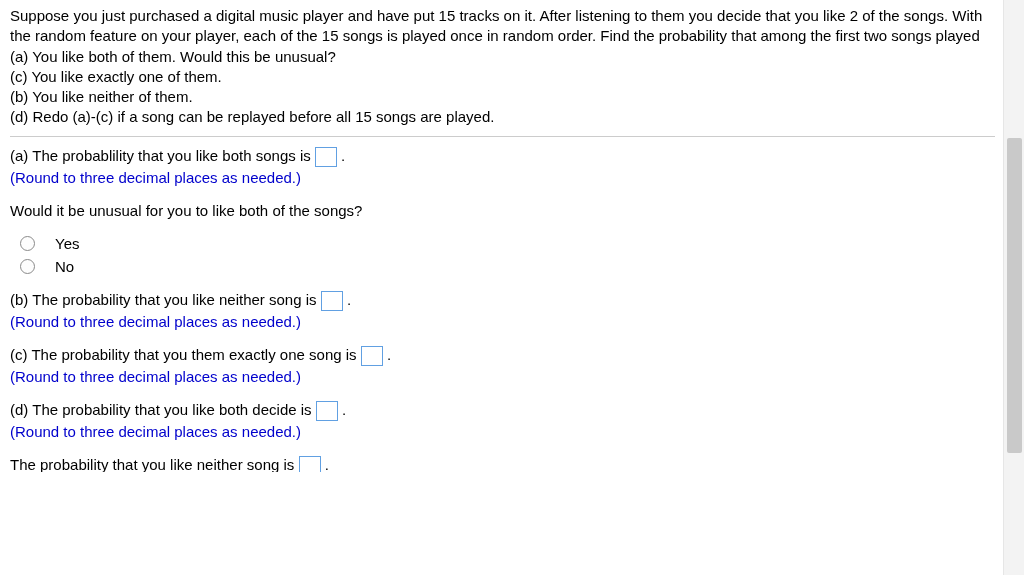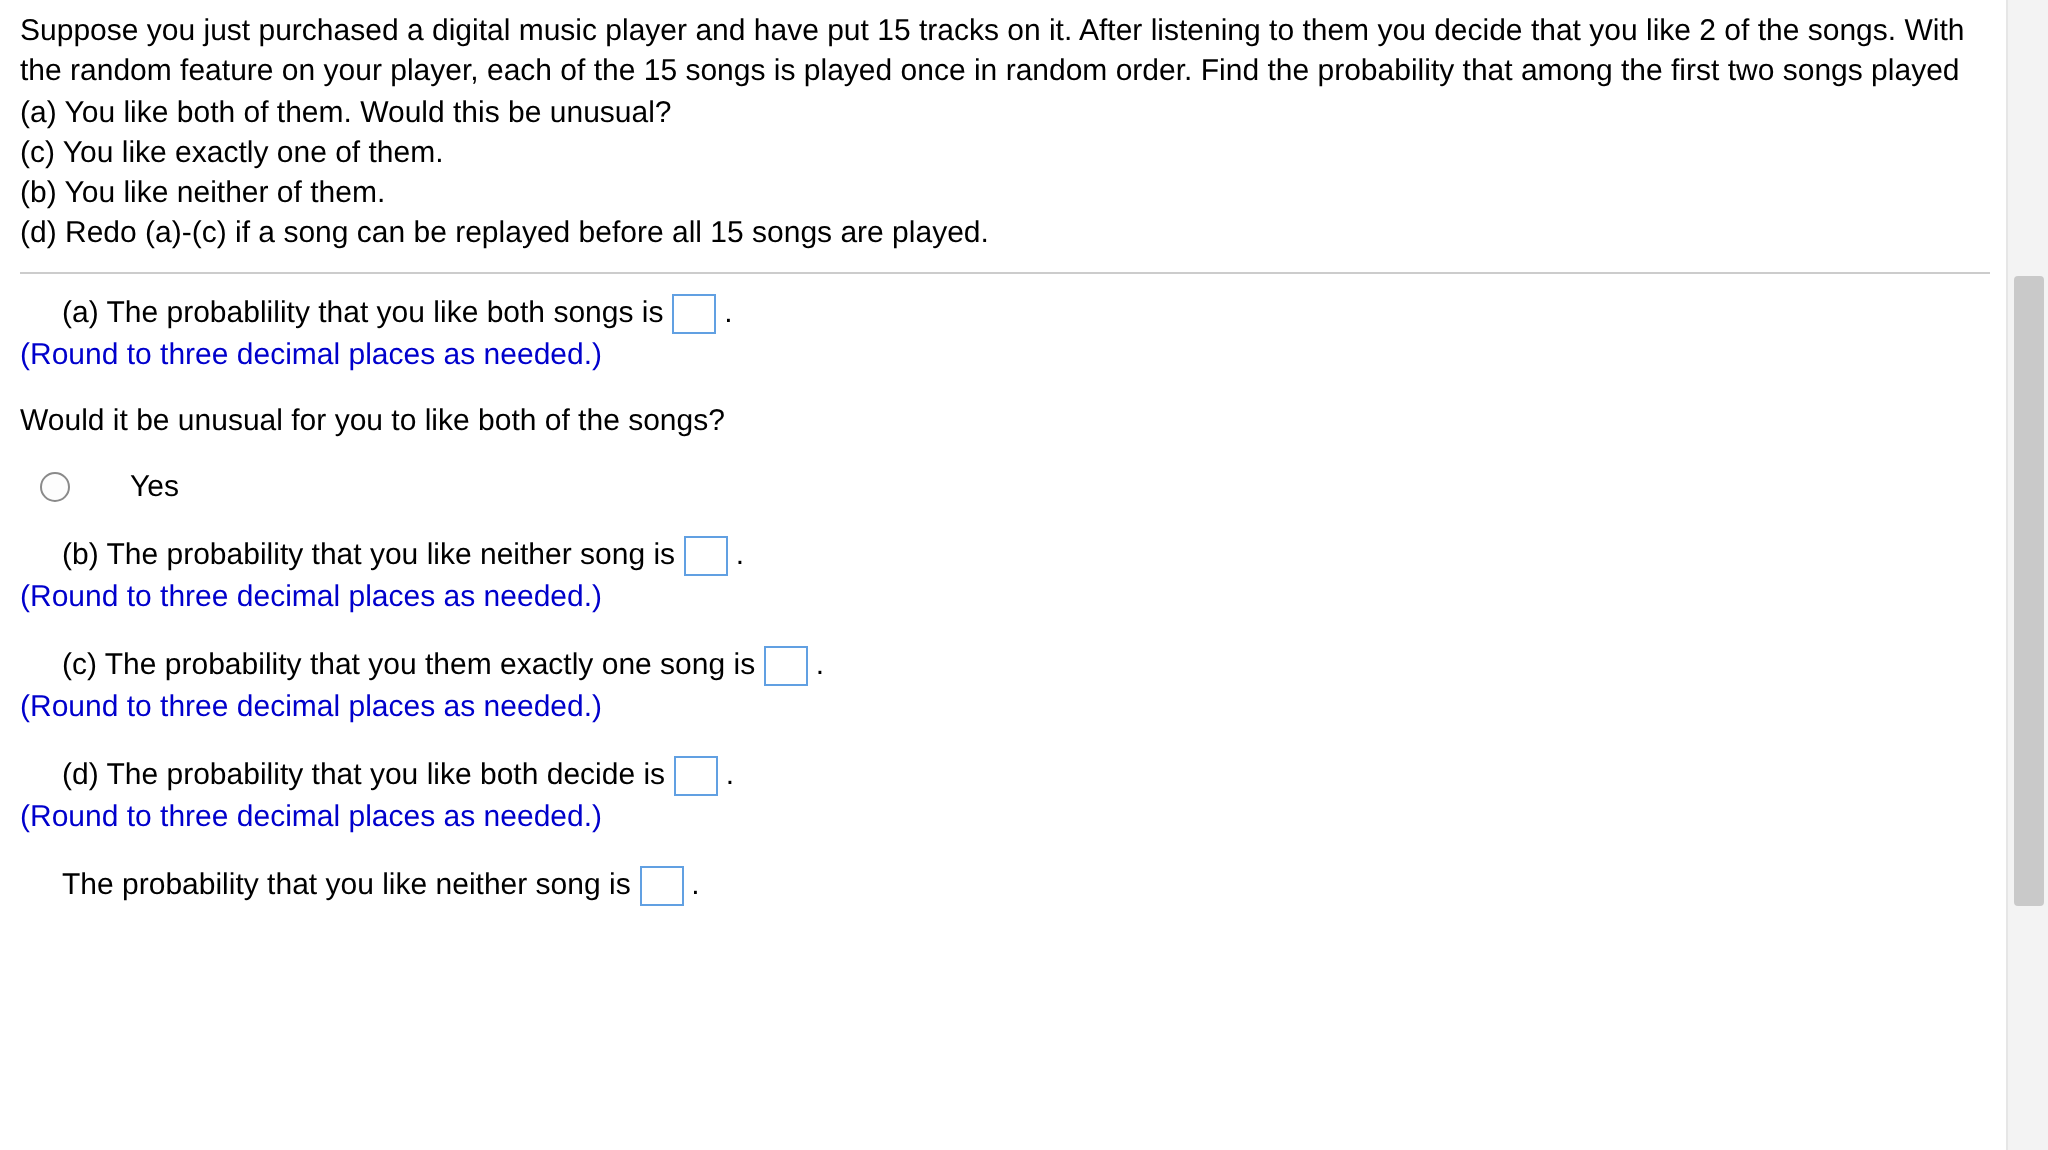--- a/index.html
+++ b/index.html
@@ -37,32 +37,32 @@
     display: inline-block;
     width: 22px;
     height: 20px;
     border: 1px solid #61a0e2;
     vertical-align: middle;
     background: #fff;
   }
   .radio-row {
     display: flex;
     align-items: center;
-    gap: 30px;
+    gap: 20px;
     margin: 6px 0 6px 10px;
   }
   .radio-outer {
     width: 15px; height: 15px;
     border: 1px solid #8a8a8a;
     border-radius: 50%;
     background: #fdfdfd;
     flex: 0 0 auto;
   }
   .radio-label { }
-  .question-line { margin-bottom: 2px; margin-left: 21px; }
+  .question-line { margin-bottom: 2px; }
   .scrollbar {
     position: absolute;
     right: 0; top: 0;
     width: 21px;
     height: 575px;
     background: #f3f3f3;
     border-left: 1px solid #e6e6e6;
   }
   .scrollbar .thumb {
     position: absolute;
@@ -100,20 +100,24 @@
 
   <div class="block">
     <div>Would it be unusual for you to like both of the songs?</div>
   </div>
 
   <div class="block">
     <div class="radio-row">
       <span class="radio-outer"></span>
       <span class="radio-label">Yes</span>
     </div>
+    <div class="radio-row">
+      <span class="radio-outer"></span>
+      <span class="radio-label">No</span>
+    </div>
   </div>
 
   <div class="block">
     <div class="question-line">
       <span>(b) The probability that you like neither song is </span>
       <span class="inline-input"></span>
       <span>.</span>
     </div>
     <div class="hint">(Round to three decimal places as needed.)</div>
   </div>

